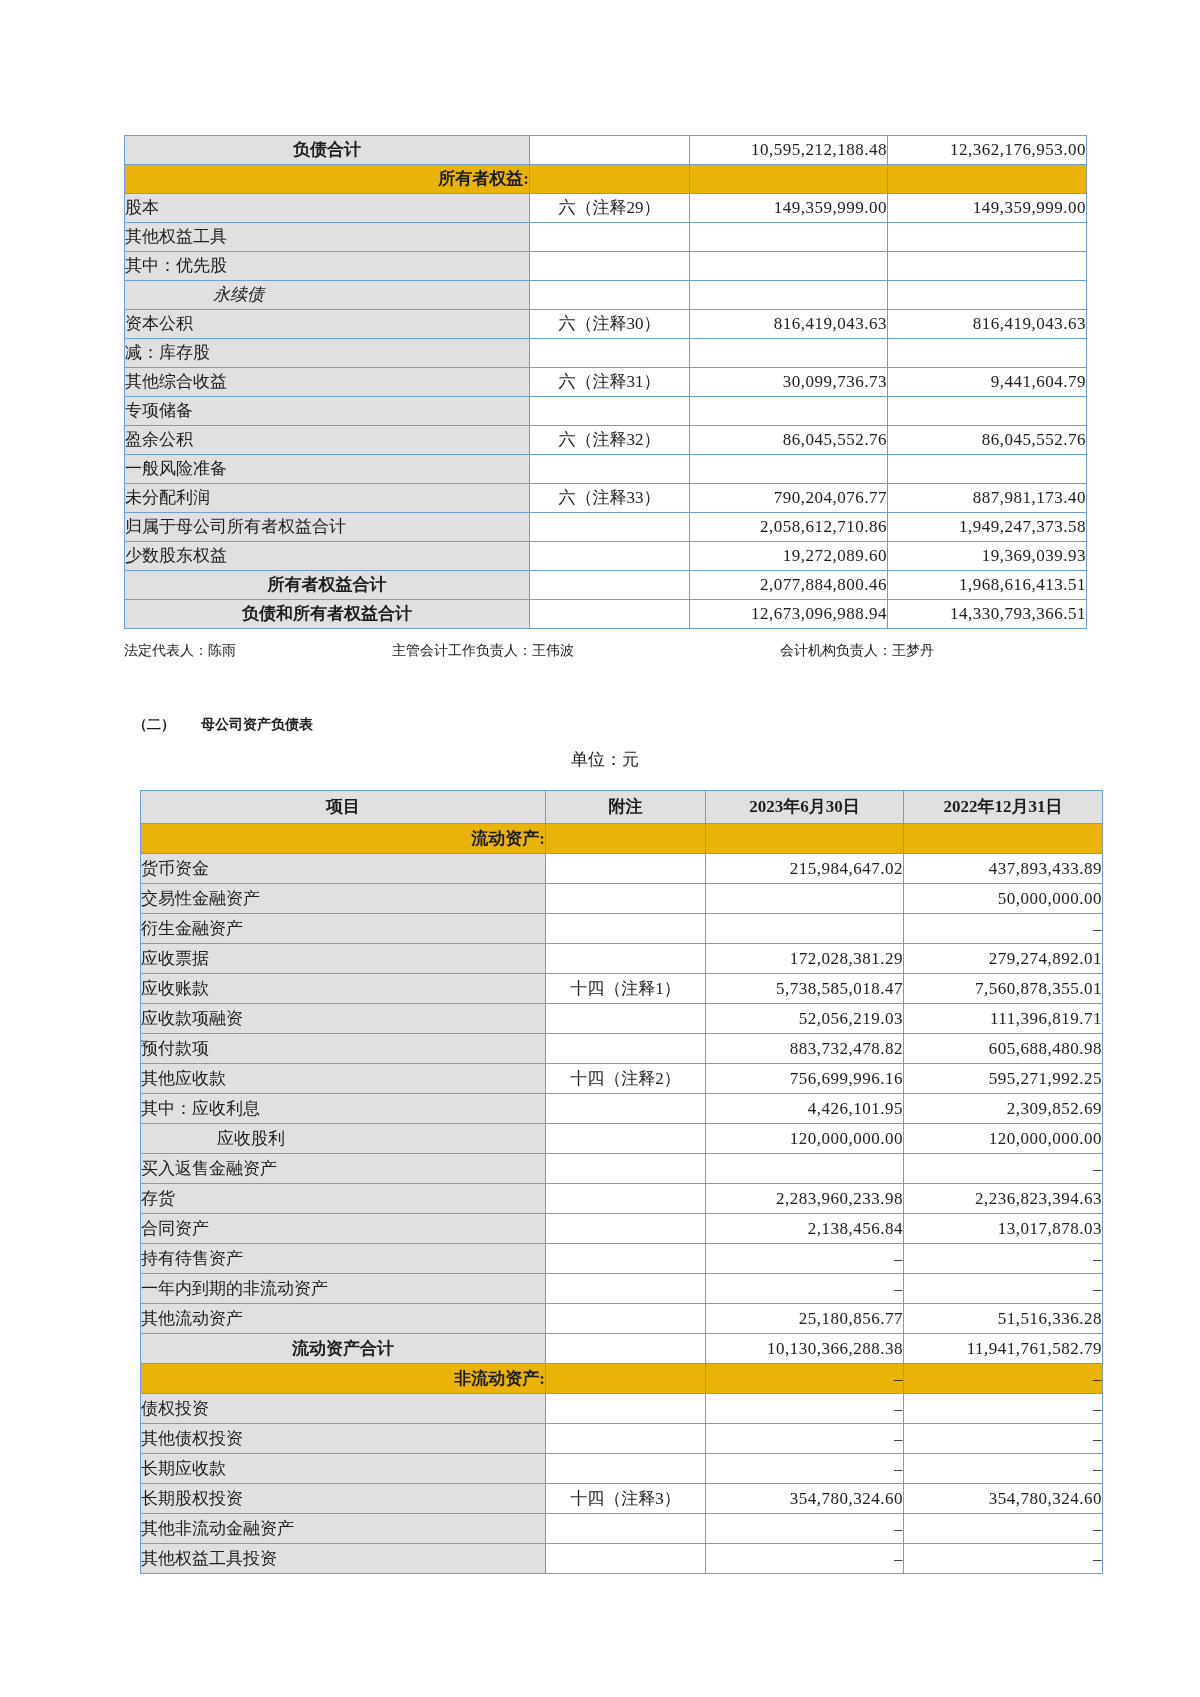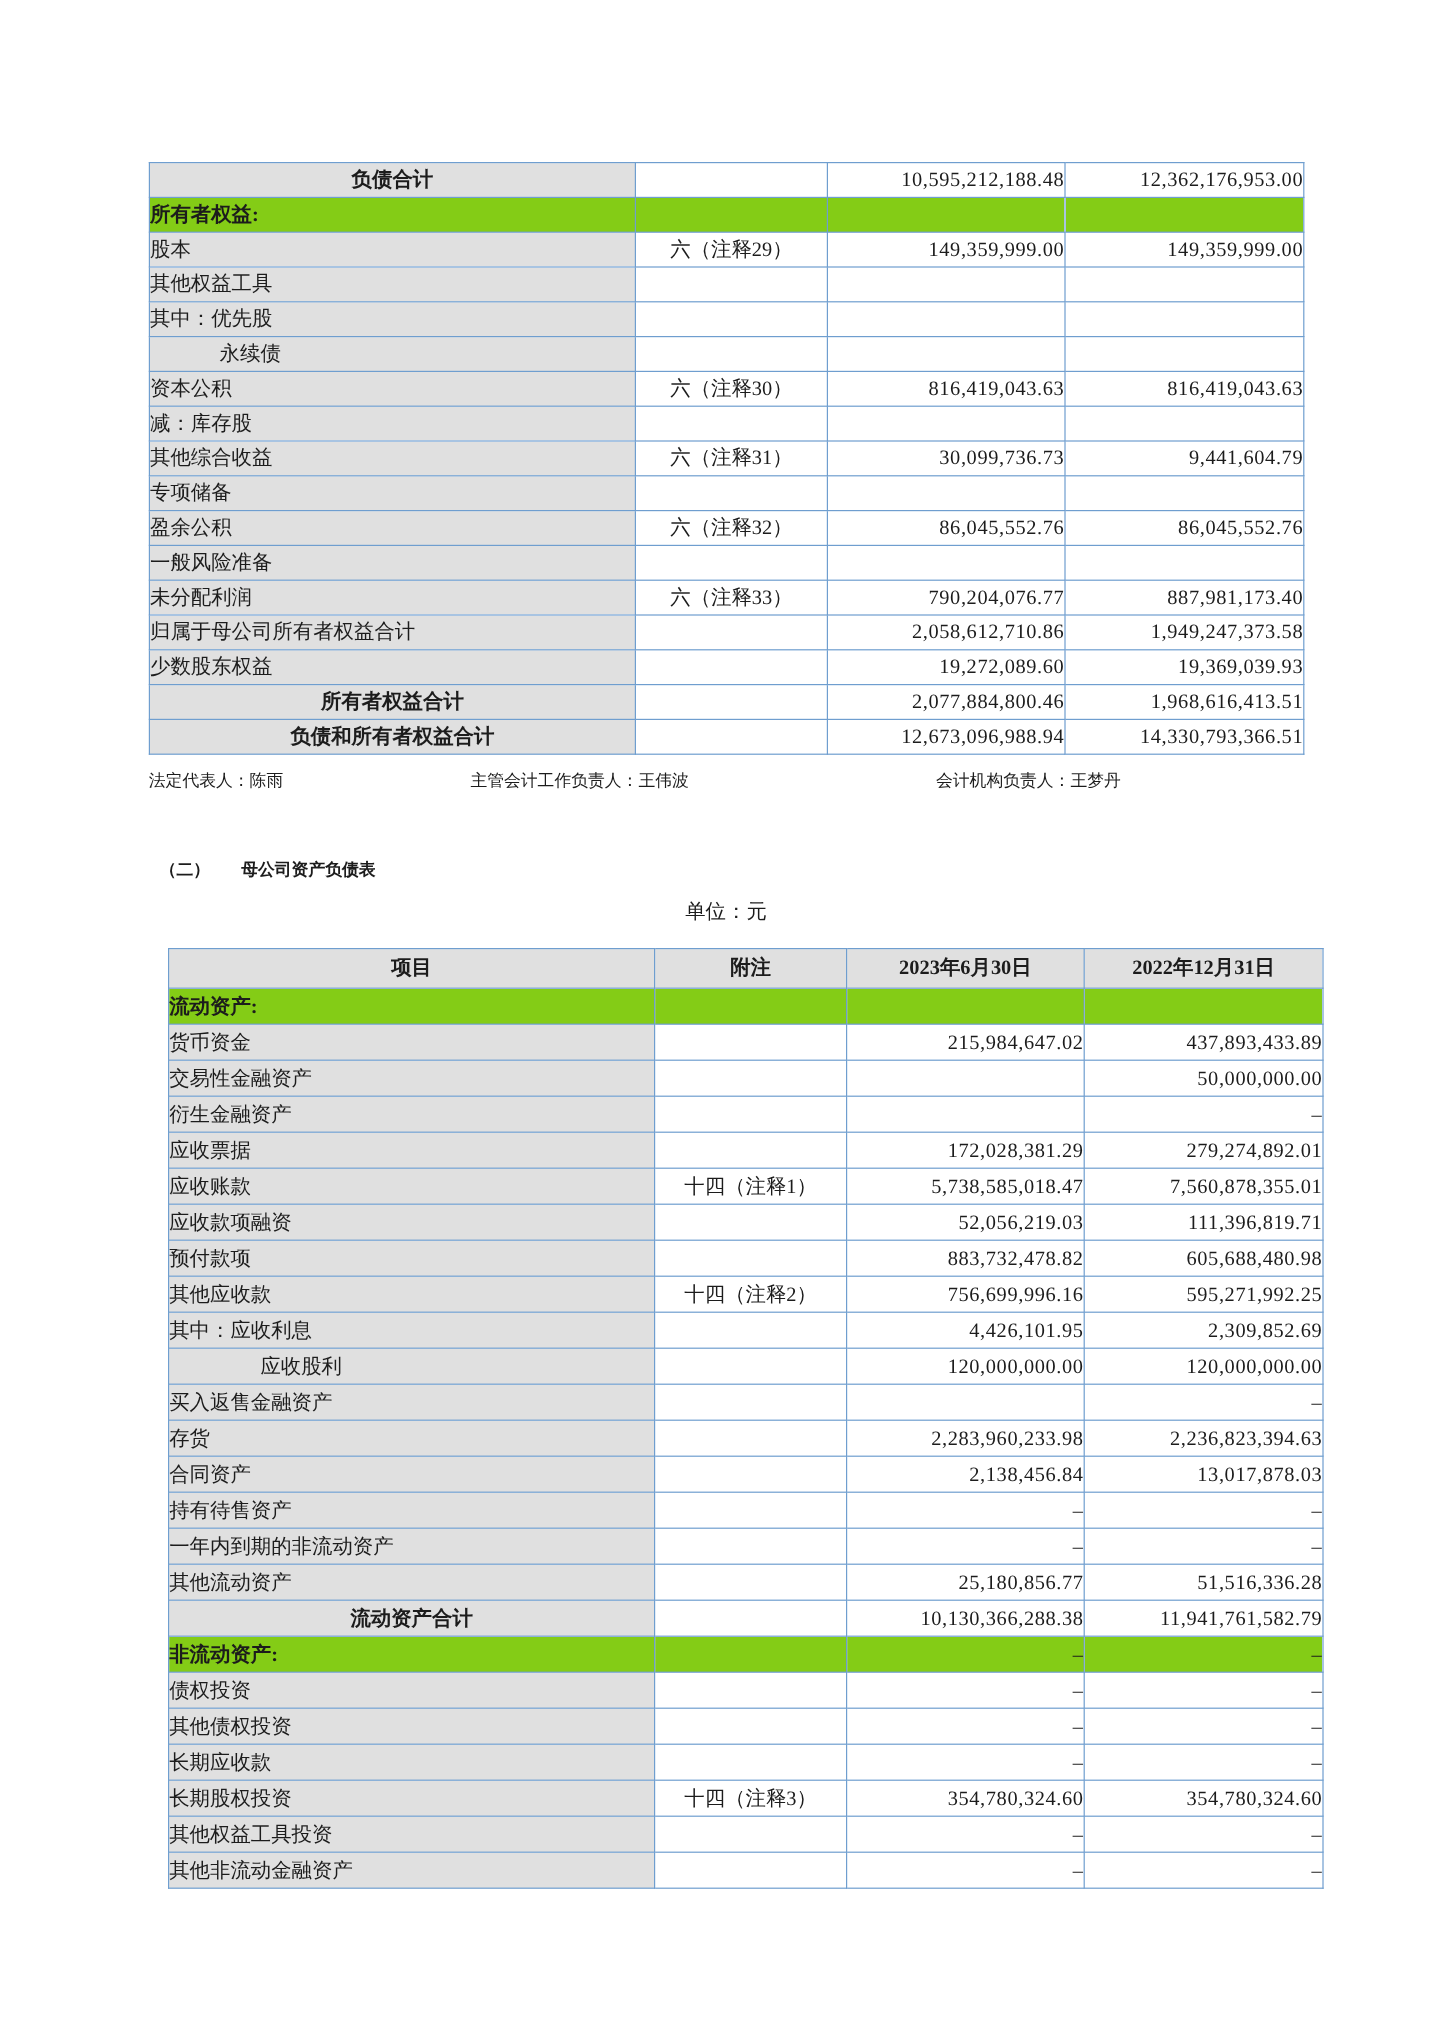--- a/index.html
+++ b/index.html
@@ -43,23 +43,23 @@
     padding-left:9px;
   }
   td.c-note{text-align:center;background:#ffffff;margin-top:24px;}
   td.c-val{text-align:right;padding-right:10px;background:#ffffff;letter-spacing:0.5px;}
 
   tr.row-total td.c-label{
     text-align:center;
     font-weight:700;
     padding-left:0;
   }
-  tr.row-section td{background:#84cc16;}
+  tr.row-section td{background:#eab308;text-align:right;}
   tr.row-section td.c-label{font-weight:700;}
-  .t1 tr.row-item-indent td.c-label{padding-left:58px;}
+  .t1 tr.row-item-indent td.c-label{padding-left:88px;font-style:italic;}
   .t2 tr.row-item-indent td.c-label{padding-left:76px;}
 
   
   .table1-wrap{top:135px;}
   .signature-line{
     position:absolute;
     top:642px;left:124px;width:962px;height:22px;
     font-size:14px;
   }
   .signature-line .sig{position:absolute;top:0;white-space:nowrap;}
@@ -363,26 +363,26 @@
           <td class="c-val">–</td>
           <td class="c-val">–</td>
         </tr>
         <tr class="row-item">
           <td class="c-label">长期股权投资</td>
           <td class="c-note">十四（注释3）</td>
           <td class="c-val">354,780,324.60</td>
           <td class="c-val">354,780,324.60</td>
         </tr>
         <tr class="row-item">
+          <td class="c-label">其他非流动金融资产</td>
+          <td class="c-note"></td>
+          <td class="c-val">–</td>
+          <td class="c-val">–</td>
+        </tr>
+        <tr class="row-item">
           <td class="c-label">其他权益工具投资</td>
-          <td class="c-note"></td>
-          <td class="c-val">–</td>
-          <td class="c-val">–</td>
-        </tr>
-        <tr class="row-item">
-          <td class="c-label">其他非流动金融资产</td>
           <td class="c-note"></td>
           <td class="c-val">–</td>
           <td class="c-val">–</td>
         </tr>
       </tbody>
   </table>
 </div>
 
 </body></html>

